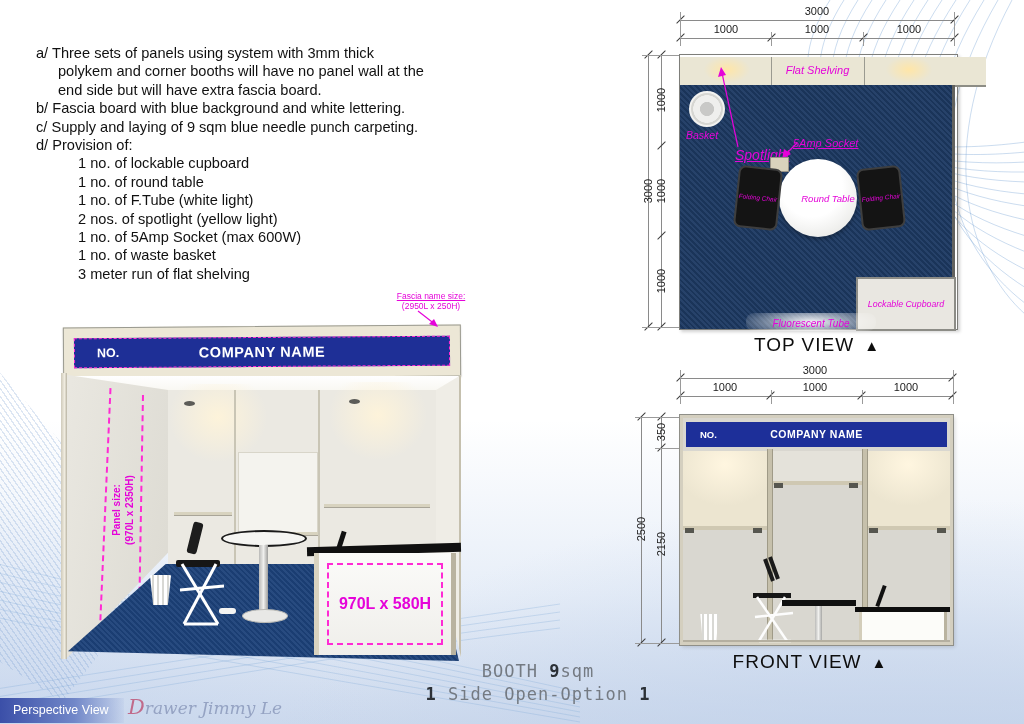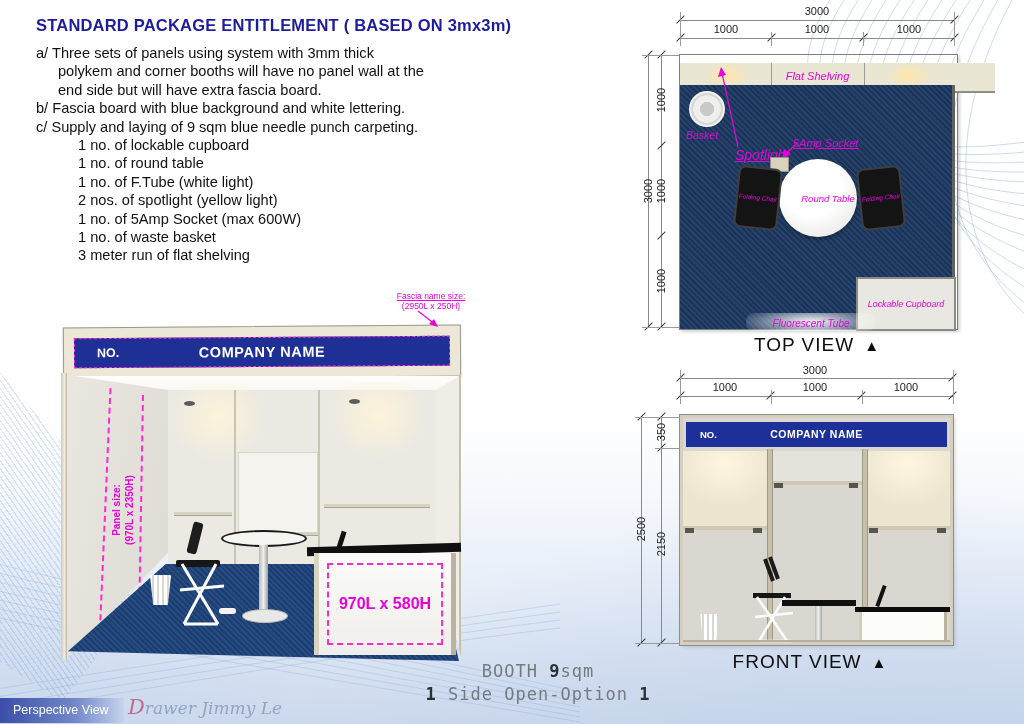--- a/index.html
+++ b/index.html
@@ -78,27 +78,27 @@
       <path d="M-10,58 C150,94 330,125 580,172"></path>
         <path d="M-10,67 C150,102 330,132 580,177"></path>
       <path d="M-10,76 C150,110 330,139 580,182"></path>
       <path d="M-10,150 C180,120 340,96 560,64"></path>
         <path d="M-10,158 C180,128 340,102 560,72"></path>
       <path d="M-10,166 C180,136 340,108 560,80"></path>
         <path d="M-10,174 C180,144 340,114 560,88"></path>
     </g>
   </svg>
 
-  <div class="abs title">STANDARD PACKAGE ENTITLEMENT ( BASED ON 3mx3m)</div>
   <div class="abs spec">
     <div class="l0">a/ Three sets of panels using system with 3mm thick</div>
     <div class="l1">polykem and corner booths will have no panel wall at the</div>
     <div class="l1">end side but will have extra fascia board.</div>
     <div class="l0">b/ Fascia board with blue background and white lettering.</div>
     <div class="l0">c/ Supply and laying of 9 sqm blue needle punch carpeting.</div>
+    <div class="l0">d/ Provision of:</div>
     <div class="l2">1 no. of lockable cupboard</div>
     <div class="l2">1 no. of round table</div>
     <div class="l2">1 no. of F.Tube (white light)</div>
     <div class="l2">2 nos. of spotlight (yellow light)</div>
     <div class="l2">1 no. of 5Amp Socket (max 600W)</div>
     <div class="l2">1 no. of waste basket</div>
     <div class="l2">3 meter run of flat shelving</div>
   </div>
 
   <div class="abs" style="left:16px;top:285px;width:500px;height:395px;">
@@ -208,21 +208,21 @@
     <span class="tick" style="left:656px;top:235px;"></span>
       <span class="tick" style="left:656px;top:326px;"></span>
     <div class="dimlab vlab" style="left:639px;top:94px;">1000</div>
     <div class="dimlab vlab" style="left:639px;top:185px;">1000</div>
     <div class="dimlab vlab" style="left:639px;top:275px;">1000</div>
     <div class="stub" style="left:642px;top:55px;width:38px;height:1px;"></div>
     <div class="stub" style="left:642px;top:327px;width:38px;height:1px;"></div>
 
     <div class="abs" style="left:679px;top:54px;width:277px;height:274px;border:1px solid #7e7e7a;box-shadow:2px 2px 3px rgba(0,0,0,.18);">
 
-      <div class="abs" style="left:0;top:8px;width:315px;height:28px;background:#eae6d4;border-bottom:2px solid #8d8d85;">
+      <div class="abs" style="left:0;top:2px;width:275px;height:28px;background:#eae6d4;border-bottom:2px solid #8d8d85;padding-left:31px;">
         <div class="abs" style="left:18px;top:0;width:58px;height:28px;background:radial-gradient(50% 60% at 50% 45%, #ffe6a8 0%, rgba(255,230,168,0) 80%);"></div>
         <div class="abs" style="left:200px;top:0;width:58px;height:28px;background:radial-gradient(50% 60% at 50% 45%, #ffe6a8 0%, rgba(255,230,168,0) 80%);"></div>
         <div class="abs" style="left:91px;top:0;width:1px;height:28px;background:#9a9a90;"></div>
         <div class="abs" style="left:184px;top:0;width:1px;height:28px;background:#9a9a90;"></div>
         <div class="abs planlab" style="left:91px;top:7px;width:93px;text-align:center;font-size:11px;">Flat Shelving</div>
       </div>
 
       <div class="abs" style="left:0;top:30px;width:275px;height:244px;
         background:repeating-linear-gradient(45deg, rgba(255,255,255,.045) 0 2px, rgba(0,0,0,.10) 2px 4px),#1d3a63;border-right:3px solid #62625e;box-sizing:border-box;"></div>
 

